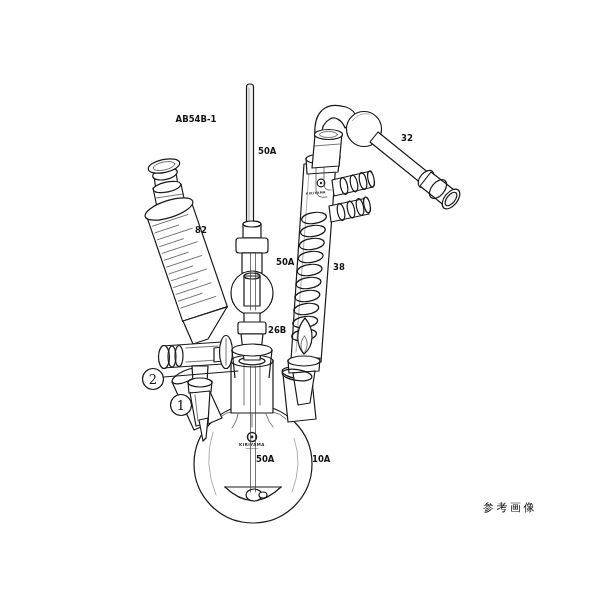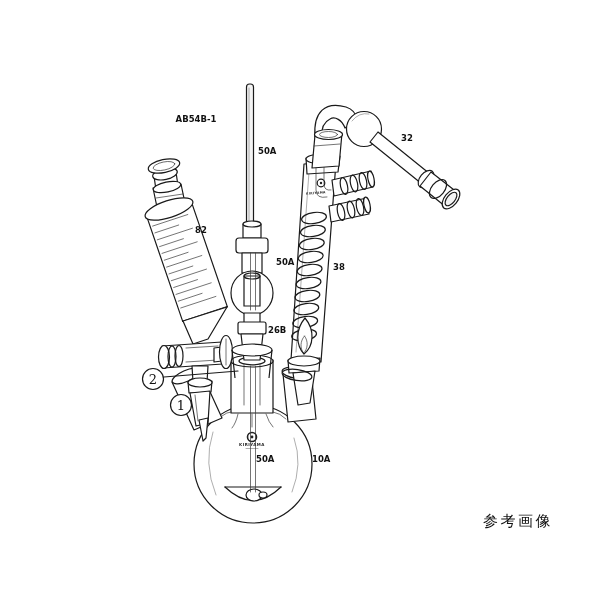--- a/index.html
+++ b/index.html
@@ -8,21 +8,21 @@
   svg{position:absolute;left:0;top:0;}
   .gl{fill:#ffffff;stroke:#1a1a1a;stroke-width:1.2;stroke-linejoin:round;}
   .gl2{fill:#f4f4f4;stroke:#1a1a1a;stroke-width:1.2;stroke-linejoin:round;}
   .ln{fill:none;stroke:#1a1a1a;stroke-width:1.2;stroke-linecap:round;}
   .thin{fill:none;stroke:#3a3a3a;stroke-width:.7;stroke-linecap:round;}
   .hair{fill:none;stroke:#6a6a6a;stroke-width:.55;stroke-linecap:round;}
   .lbl{font-family:"DejaVu Sans","Liberation Sans",sans-serif;font-size:8.5px;font-weight:bold;fill:#111;}
   .lblsm{font-family:"DejaVu Sans","Liberation Sans",sans-serif;font-size:4px;font-weight:bold;fill:#222;letter-spacing:.5px;}
   .lblxs{font-family:"DejaVu Sans","Liberation Sans",sans-serif;font-size:3.2px;font-weight:bold;fill:#333;letter-spacing:.3px;}
   .callout-num{font-family:"DejaVu Serif","Liberation Serif",serif;font-size:13px;fill:#111;}
-  #caption{position:absolute;left:483px;top:512px;width:110px;font-size:15px;letter-spacing:2.5px;
+  #caption{position:absolute;left:483px;top:500px;width:110px;font-size:11px;letter-spacing:2.5px;
            color:#111;font-weight:500;white-space:nowrap;}
 </style>
 </head>
 <body>
 
 <div id="stage">
 <svg width="600" height="600" viewBox="0 0 600 600">
 
   <g>
     <circle class="gl" cx="253" cy="464" r="59"></circle>

